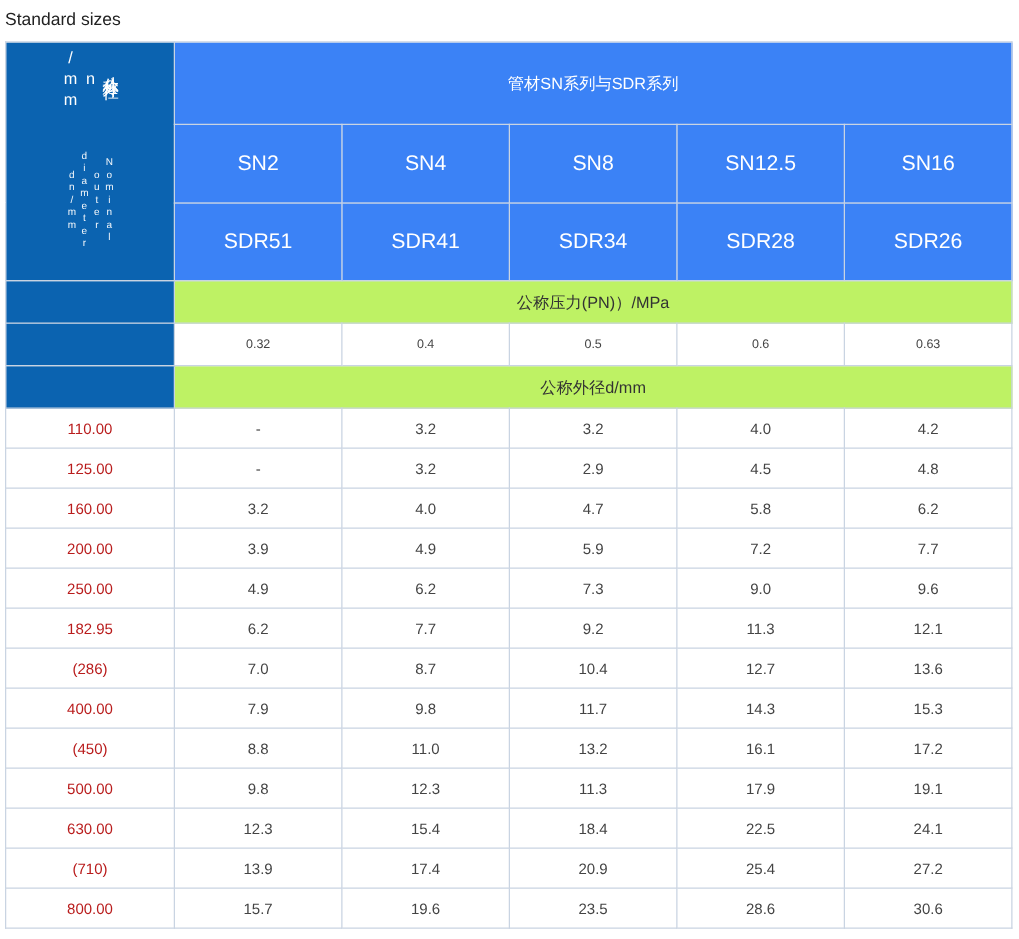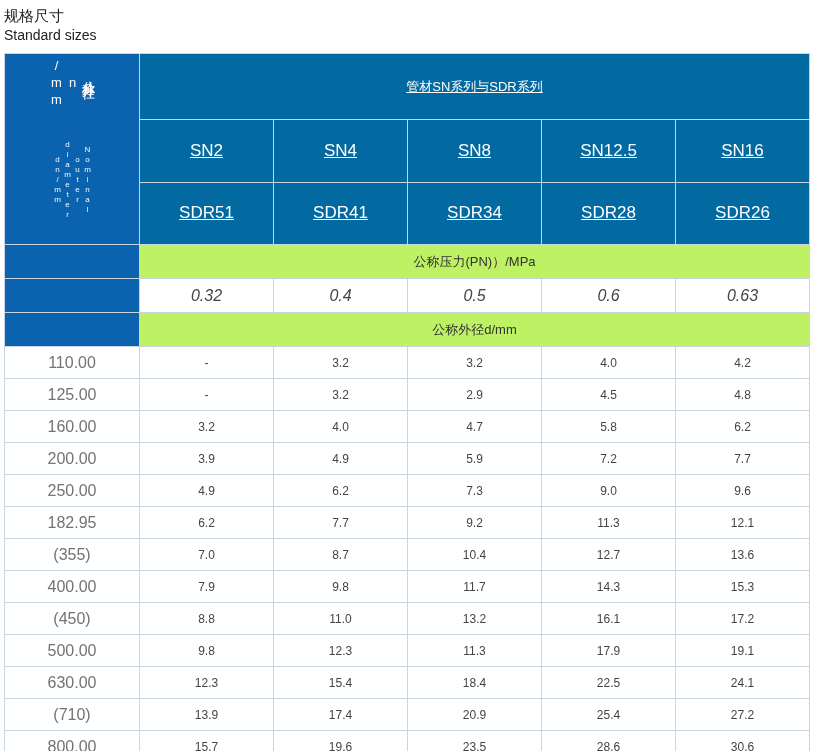--- a/index.html
+++ b/index.html
@@ -40,23 +40,22 @@
     margin-top: 8px;
   }
   table.spec td, table.spec th {
     border: 1px solid #c9d4e2;
     padding: 0;
     text-align: center;
     vertical-align: middle;
     font-weight: normal;
   }
   .hdr {
-    background: #0369a1;
+    background: #3b82f6;
     color: #ffffff;
-    text-decoration: underline;
   }
   .hdr-top {
     height: 34px;
     font-size: 13px;
   }
   .hdr-sn {
     height: 32px;
     font-size: 17px;
   }
   .hdr-sdr {
@@ -94,41 +93,39 @@
     opacity: .95;
   }
   .band {
     height: 33px;
     font-size: 13px;
     color: #333333;
     background: #bef264;
   }
   .prow {
     height: 33px;
-    font-size: 16px;
+    font-size: 10px;
     color: #444444;
-    font-style: italic;
   }
   .drow {
     height: 32px;
     font-size: 12px;
     color: #444444;
   }
   .drow td.od {
-    font-size: 16px;
-    color: #737373;
+    font-size: 12px;
+    color: #b91c1c;
   }
 </style>
 </head>
 <body>
 
 <div class="page">
 
   <div class="heading">
-    <div class="line1">规格尺寸</div>
     <div class="line2">Standard sizes</div>
   </div>
 
   <table class="spec">
     <colgroup>
       <col style="width:135px">
       <col style="width:134px">
       <col style="width:134px">
       <col style="width:134px">
       <col style="width:134px">
@@ -220,21 +217,21 @@
       </tr>
       <tr class="drow">
         <td class="od">182.95</td>
         <td>6.2</td>
         <td>7.7</td>
         <td>9.2</td>
         <td>11.3</td>
         <td>12.1</td>
       </tr>
       <tr class="drow">
-        <td class="od">(355)</td>
+        <td class="od">(286)</td>
         <td>7.0</td>
         <td>8.7</td>
         <td>10.4</td>
         <td>12.7</td>
         <td>13.6</td>
       </tr>
       <tr class="drow">
         <td class="od">400.00</td>
         <td>7.9</td>
         <td>9.8</td>

